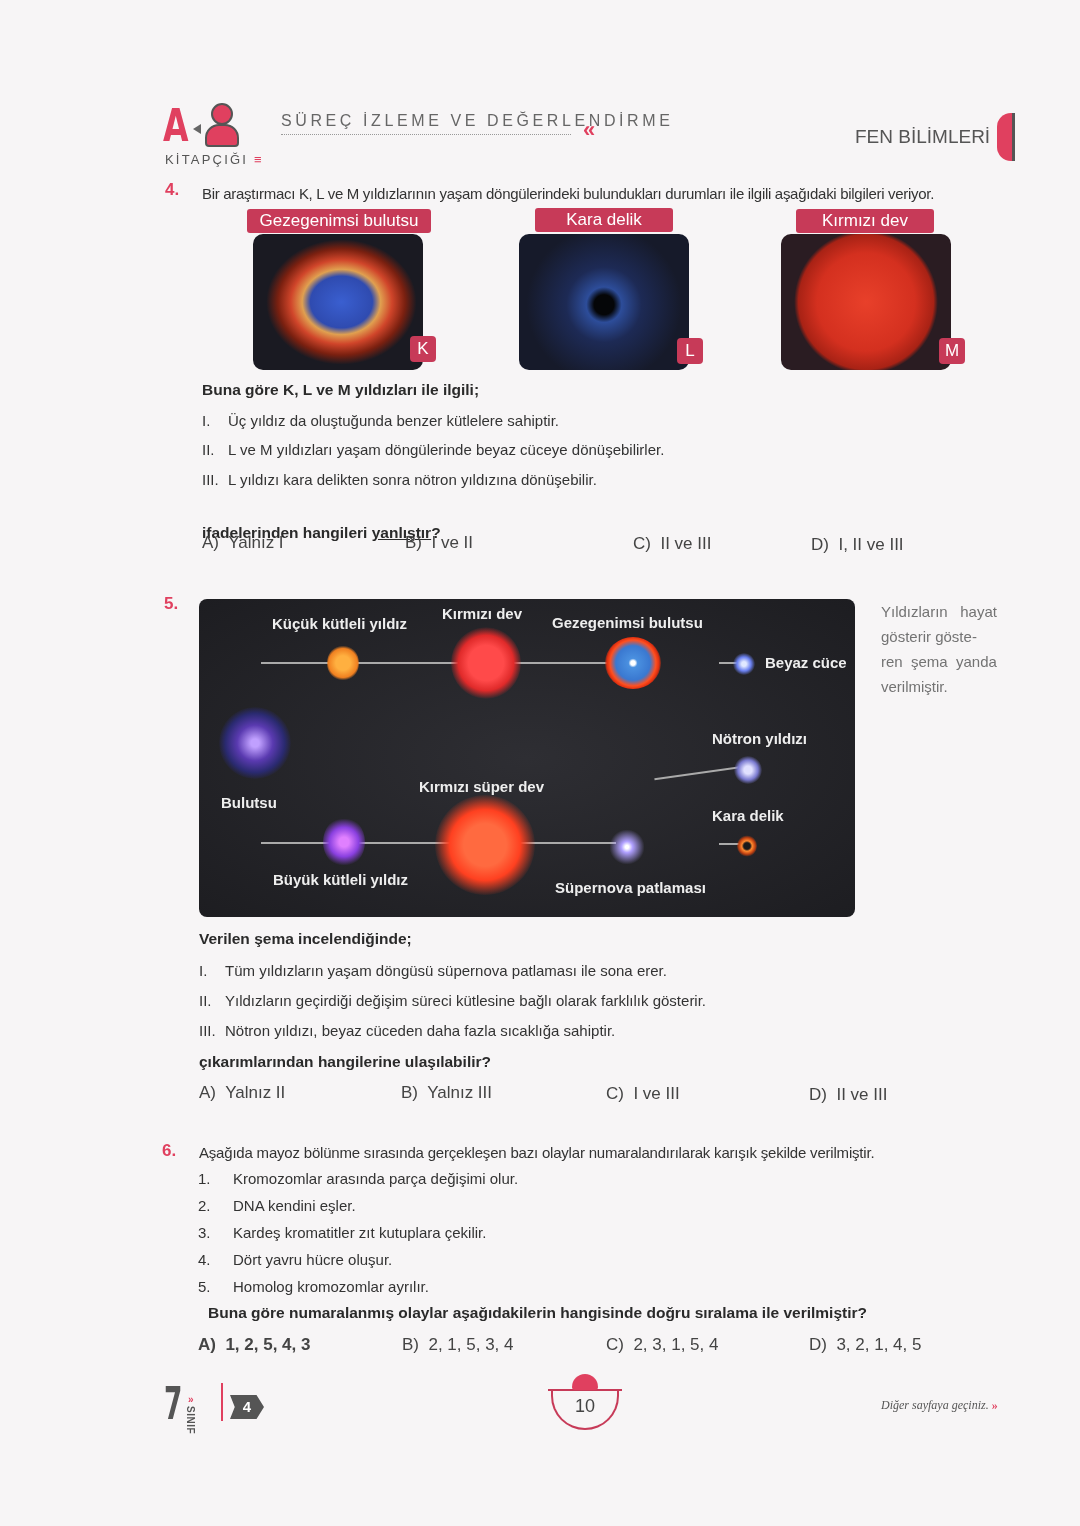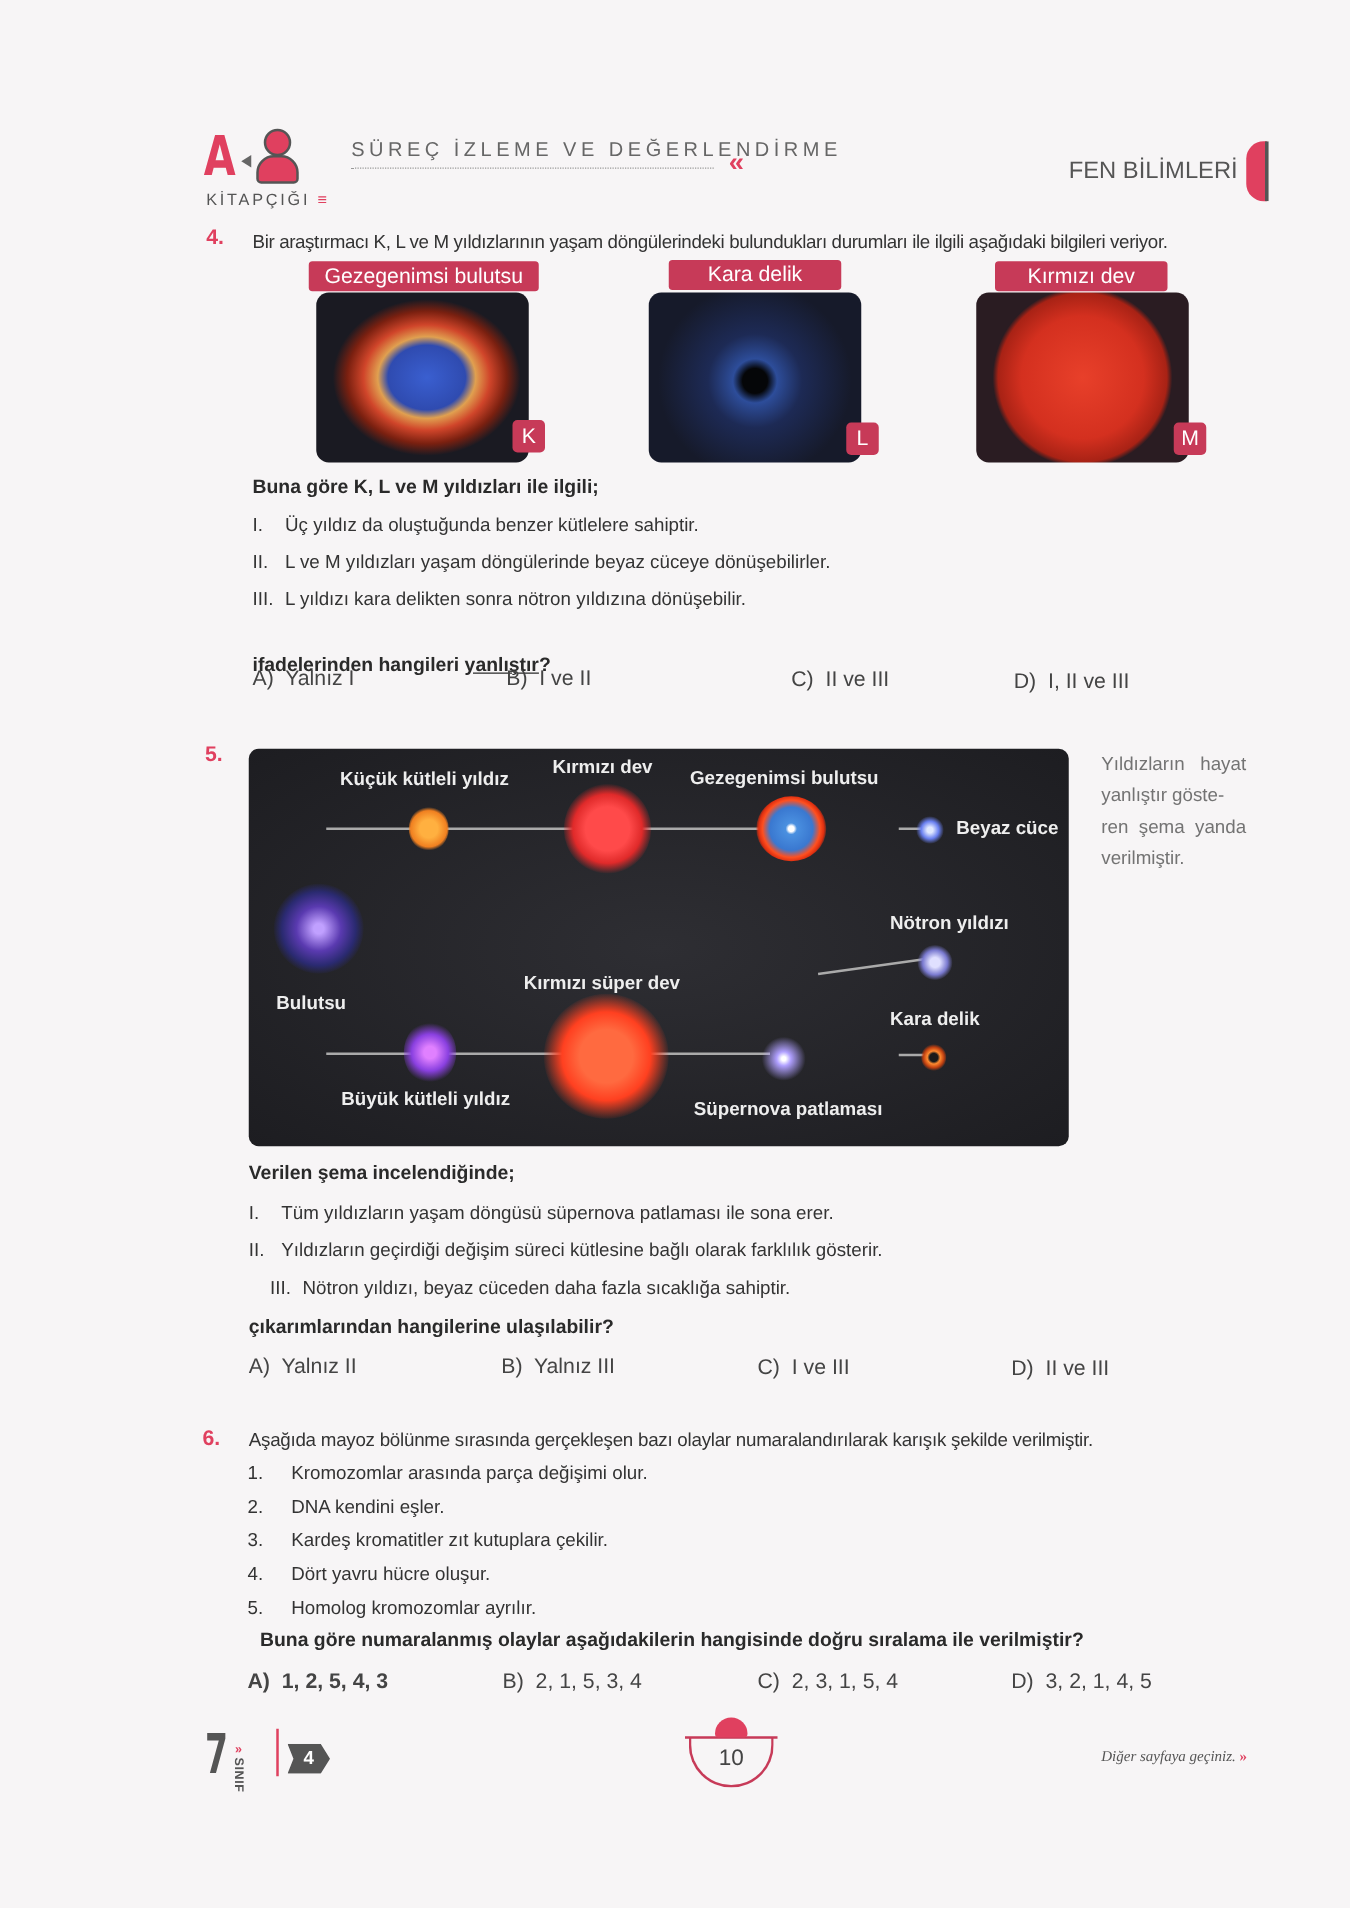--- a/index.html
+++ b/index.html
@@ -106,29 +106,29 @@
   <div class="dlabel" style="left:566px;top:55px;">Beyaz cüce</div>
   <div class="dlabel" style="left:513px;top:131px;">Nötron yıldızı</div>
   <div class="dlabel" style="left:22px;top:195px;">Bulutsu</div>
   <div class="dlabel" style="left:220px;top:179px;">Kırmızı süper dev</div>
   <div class="dlabel" style="left:513px;top:208px;">Kara delik</div>
   <div class="dlabel" style="left:74px;top:272px;">Büyük kütleli yıldız</div>
   <div class="dlabel" style="left:356px;top:280px;">Süpernova patlaması</div>
 </div>
 <div class="abs qtext" style="left:881px;top:599px;width:135px;line-height:25px;color:#737373;">
   <div style="white-space:pre;">Yıldızların   hayat</div>
-  <div>yanlıştır göste-</div>
+  <div>gösterir göste-</div>
   <div style="white-space:pre;">ren  şema  yanda</div>
   <div>verilmiştir.</div>
 </div>
 
 <div class="abs bold" style="left:199px;top:930px;">Verilen şema incelendiğinde;</div>
 <div class="abs item" style="left:199px;top:962px;"><span class="n">I.</span><span>Tüm yıldızların yaşam döngüsü süpernova patlaması ile sona erer.</span></div>
 <div class="abs item" style="left:199px;top:992px;"><span class="n">II.</span><span>Yıldızların geçirdiği değişim süreci kütlesine bağlı olarak farklılık gösterir.</span></div>
-<div class="abs item" style="left:199px;top:1022px;margin-left:17px;"><span class="n">III.</span><span>Nötron yıldızı, beyaz cüceden daha fazla sıcaklığa sahiptir.</span></div>
+<div class="abs item" style="left:199px;top:1022px;"><span class="n">III.</span><span>Nötron yıldızı, beyaz cüceden daha fazla sıcaklığa sahiptir.</span></div>
 <div class="abs bold" style="left:199px;top:1053px;">çıkarımlarından hangilerine ulaşılabilir?</div>
 
 <div class="abs opt" style="left:199px;top:1083px;"><span>A)</span>&nbsp; <span>Yalnız II</span></div>
 <div class="abs opt" style="left:401px;top:1083px;"><span>B)</span>&nbsp; <span>Yalnız III</span></div>
 <div class="abs opt" style="left:606px;top:1084px;"><span>C)</span>&nbsp; <span>I ve III</span></div>
 <div class="abs opt" style="left:809px;top:1085px;"><span>D)</span>&nbsp; <span>II ve III</span></div>
 
 <div class="abs qnum" style="left:162px;top:1141px;">6.</div>
 <div class="abs qtext" style="left:199px;top:1144px;width:780px;letter-spacing:-0.2px;">Aşağıda mayoz bölünme sırasında gerçekleşen bazı olaylar numaralandırılarak karışık şekilde verilmiştir.</div>
 <div class="abs item" style="left:198px;top:1170px;"><span class="n" style="width:35px;">1.</span><span>Kromozomlar arasında parça değişimi olur.</span></div>

